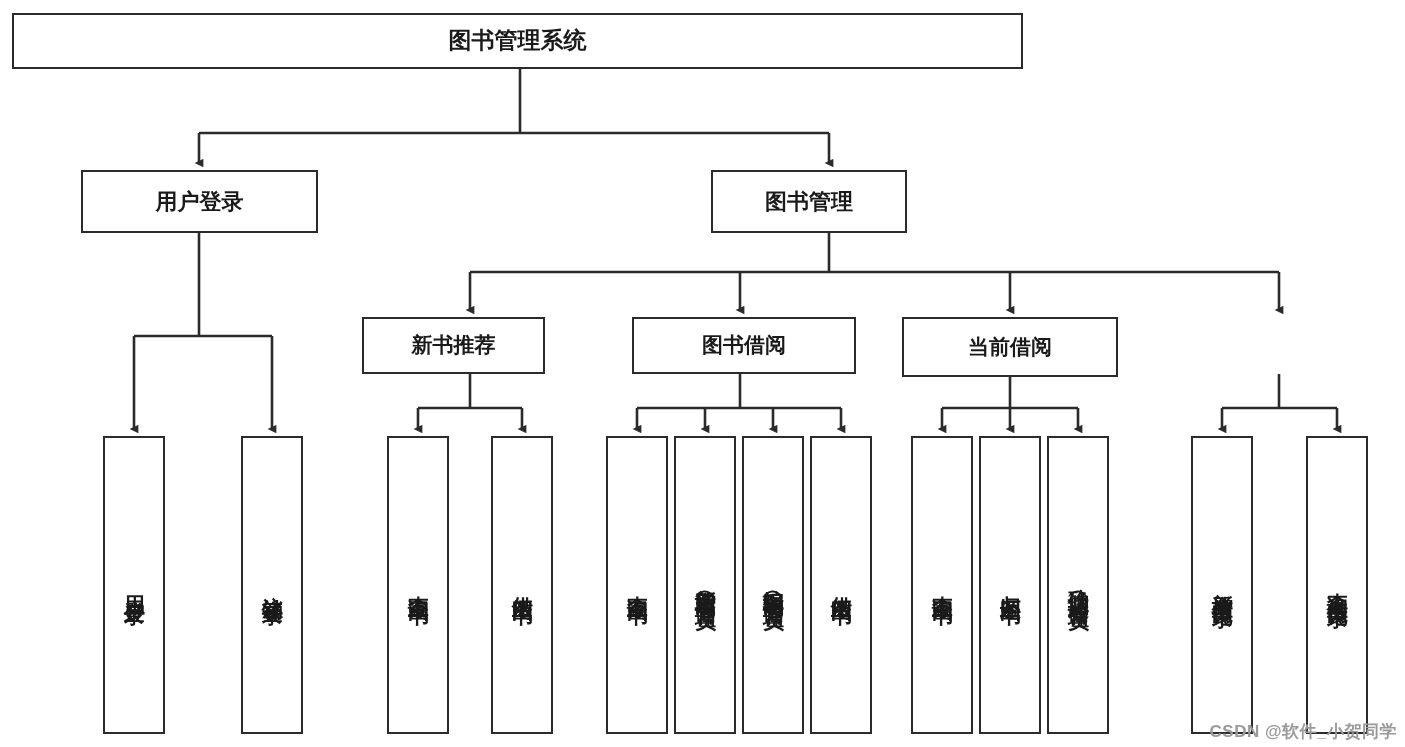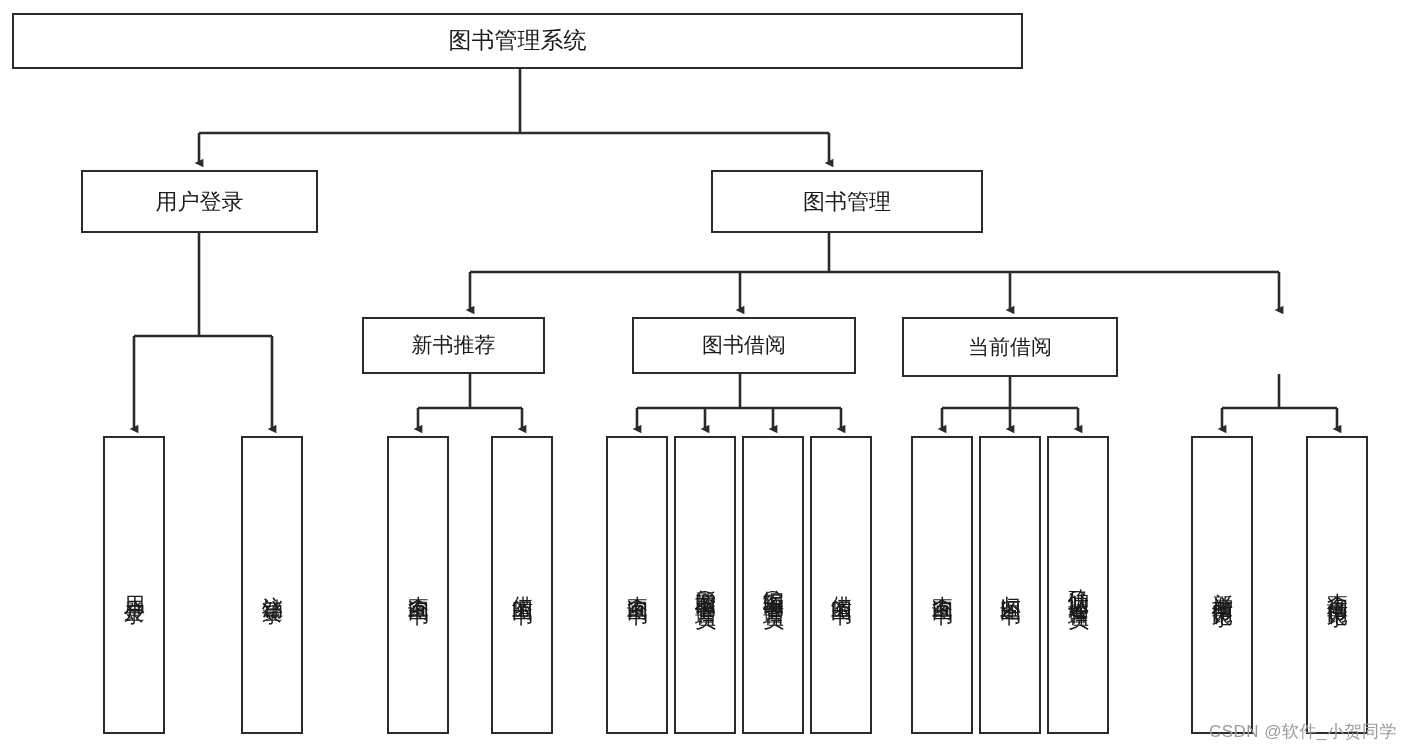--- a/index.html
+++ b/index.html
@@ -9,20 +9,21 @@
   }
   body {
     font-family: "Liberation Sans", "DejaVu Sans", sans-serif;
   }
   #canvas {
     position: relative;
     width: 1405px;
     height: 747px;
     background: #ffffff;
     overflow: hidden;
+    font-weight: bold;
   }
   #wires {
     position: absolute;
     left: 0;
     top: 0;
     width: 1405px;
     height: 747px;
     pointer-events: none;
   }
   .node {
@@ -124,21 +125,21 @@
     </g>
   </svg>
 
   <div class="node root" style="left:12px; top:13px; width:1011px; height:56px;">
     <span>图书管理系统</span>
   </div>
 
   <div class="node level2" style="left:81px; top:170px; width:237px; height:63px;">
     <span>用户登录</span>
   </div>
-  <div class="node level2" style="left:711px; top:170px; width:272px; height:63px;">
+  <div class="node level2" style="left:711px; top:170px; width:196px; height:63px;">
     <span>图书管理</span>
   </div>
 
   <div class="node level3" style="left:362px; top:317px; width:183px; height:57px;">
     <span>新书推荐</span>
   </div>
   <div class="node level3" style="left:632px; top:317px; width:224px; height:57px;align-items:center;">
     <span>图书借阅</span>
   </div>
   <div class="node level3" style="left:902px; top:317px; width:216px; height:60px;">

